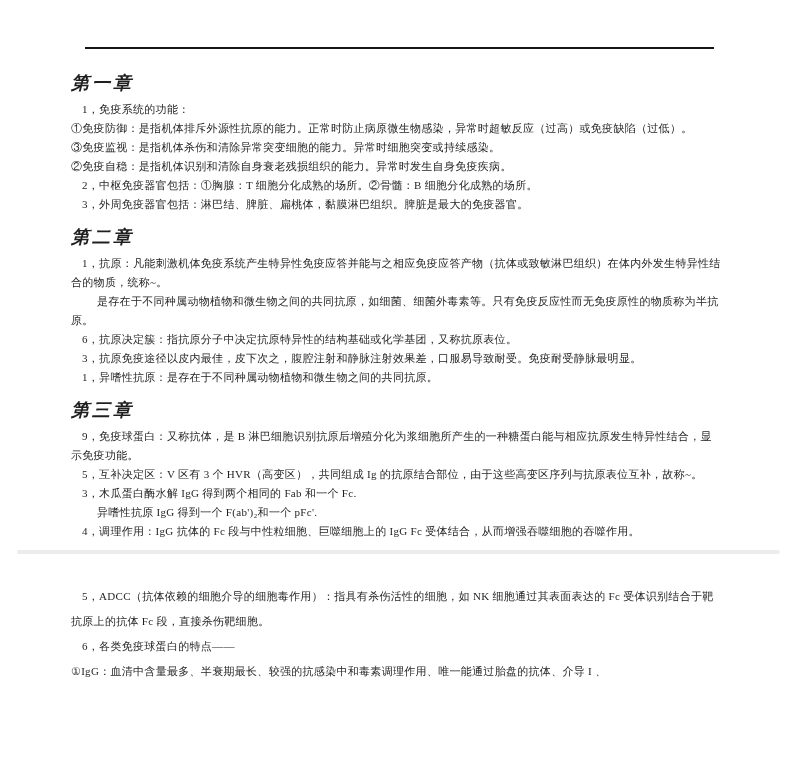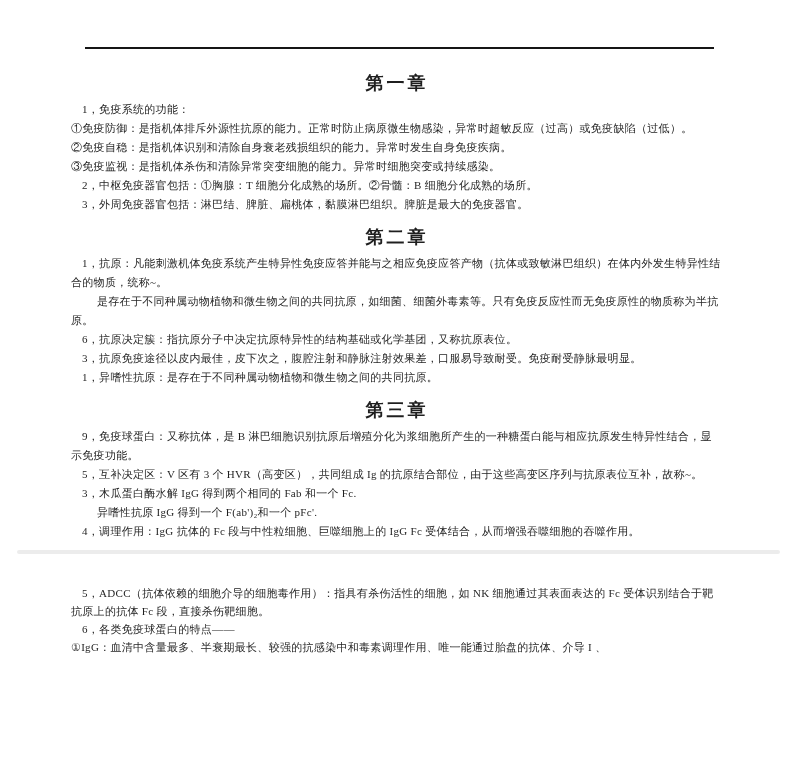--- a/index.html
+++ b/index.html
@@ -19,57 +19,58 @@
     background: #151515;
   }
   .content {
     margin-left: 71px;
     width: 652px;
   }
   .chapter-heading {
     font-size: 18px;
     line-height: 20px;
     font-weight: bold;
-    text-align: center;
+    text-align: left;
     letter-spacing: 3px;
     margin: 13px 0 7px 0;
+    font-style: italic;
   }
   .chapter-heading.first { margin-top: 24px; }
   .content p {
     margin: 0;
     font-size: 11px;
     line-height: 19px;
     letter-spacing: 0.3px;
     text-align: left;
   }
   .content p.num { text-indent: 11px; }
   .content p.indent2 { text-indent: 26px; }
   .page-band {
     height: 4px;
     margin: 9px 17px 0 17px;
     background: #ececec;
     border-radius: 2px;
   }
   .cont-block { margin-top: 30px; }
-  .cont-block p { line-height: 18px; }
+  .cont-block p { line-height: 25px; }
 </style>
 </head>
 <body>
 
 <div class="page">
 
   <div class="top-rule"></div>
 
   <div class="content">
 
     <div class="chapter-heading first">第一章</div>
     <p class="num">1，免疫系统的功能：</p>
     <p class="flush">①免疫防御：是指机体排斥外源性抗原的能力。正常时防止病原微生物感染，异常时超敏反应（过高）或免疫缺陷（过低）。</p>
+    <p class="flush">③免疫监视：是指机体杀伤和清除异常突变细胞的能力。异常时细胞突变或持续感染。</p>
     <p class="flush">②免疫自稳：是指机体识别和清除自身衰老残损组织的能力。异常时发生自身免疫疾病。</p>
-    <p class="flush">③免疫监视：是指机体杀伤和清除异常突变细胞的能力。异常时细胞突变或持续感染。</p>
     <p class="num">2，中枢免疫器官包括：①胸腺：T 细胞分化成熟的场所。②骨髓：B 细胞分化成熟的场所。</p>
     <p class="num">3，外周免疫器官包括：淋巴结、脾脏、扁桃体，黏膜淋巴组织。脾脏是最大的免疫器官。</p>
 
     <div class="chapter-heading">第二章</div>
     <p class="num">1，抗原：凡能刺激机体免疫系统产生特异性免疫应答并能与之相应免疫应答产物（抗体或致敏淋巴组织）在体内外发生特异性结合的物质，统称~。</p>
     <p class="indent2">是存在于不同种属动物植物和微生物之间的共同抗原，如细菌、细菌外毒素等。只有免疫反应性而无免疫原性的物质称为半抗原。</p>
     <p class="num">6，抗原决定簇：指抗原分子中决定抗原特异性的结构基础或化学基团，又称抗原表位。</p>
     <p class="num">3，抗原免疫途径以皮内最佳，皮下次之，腹腔注射和静脉注射效果差，口服易导致耐受。免疫耐受静脉最明显。</p>
     <p class="num">1，异嗜性抗原：是存在于不同种属动物植物和微生物之间的共同抗原。</p>
 

